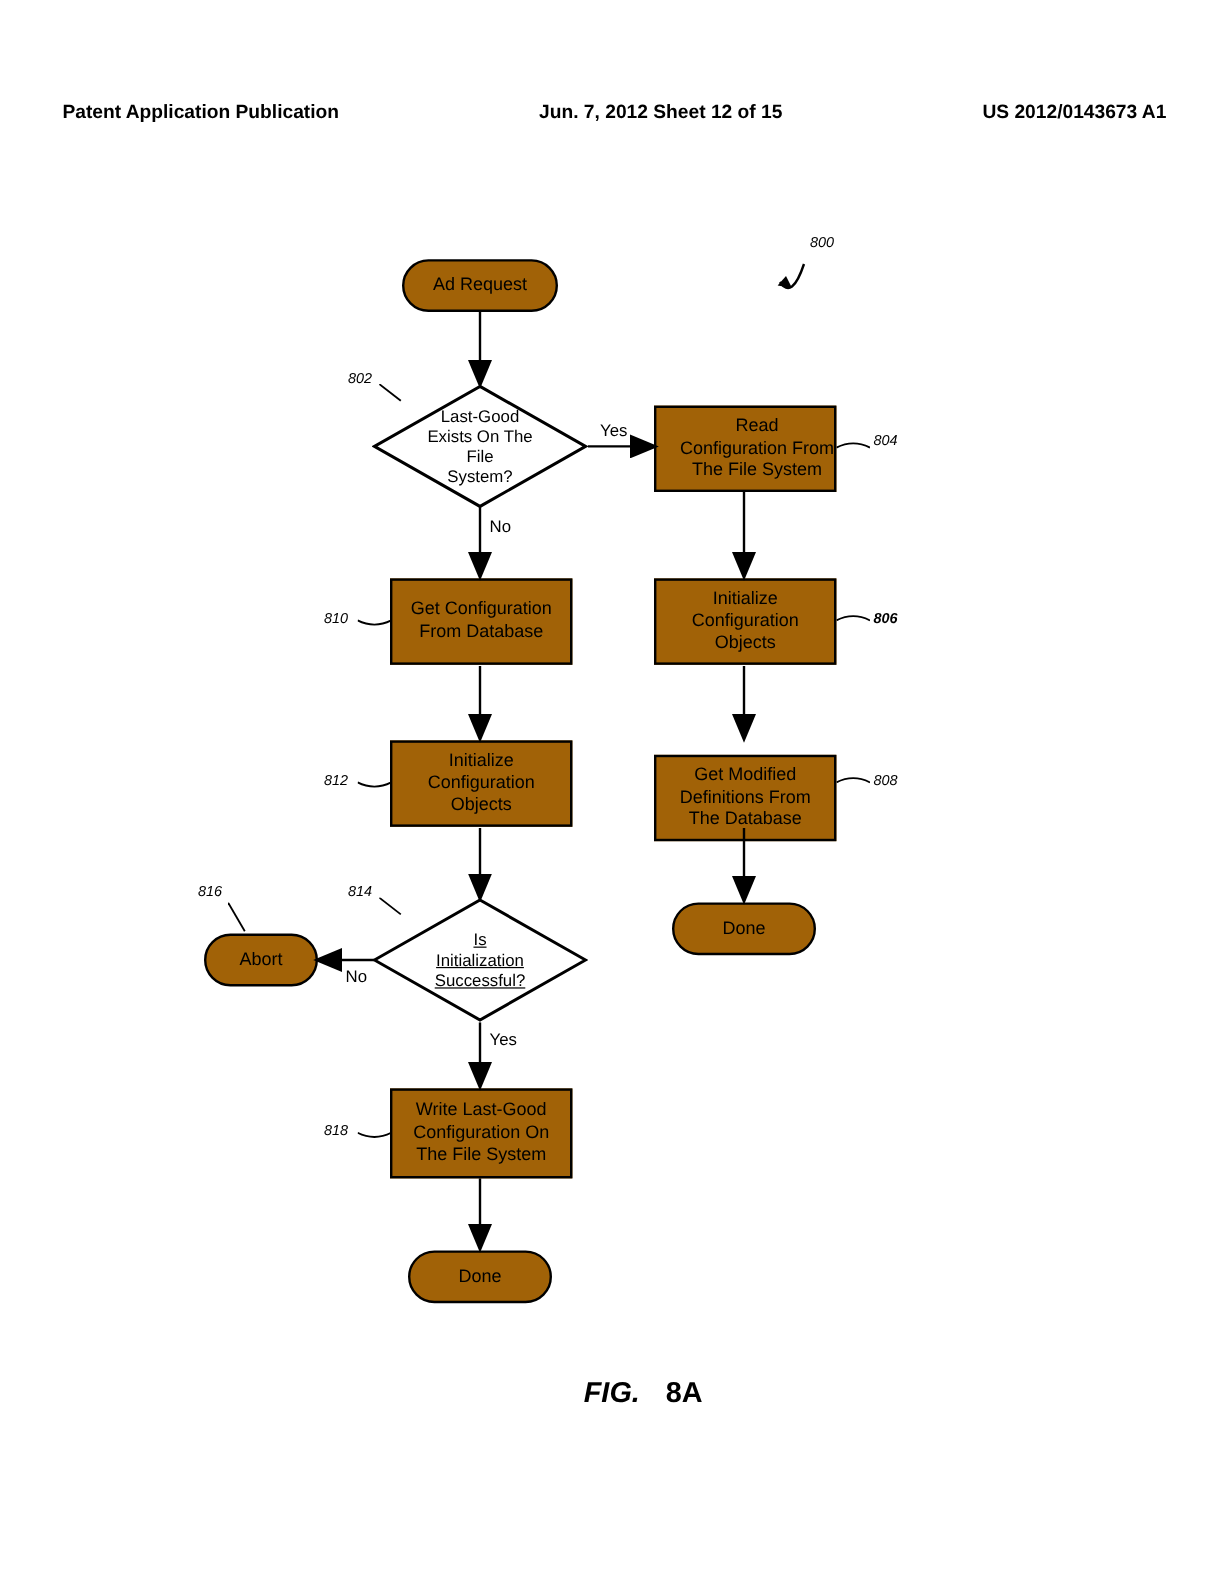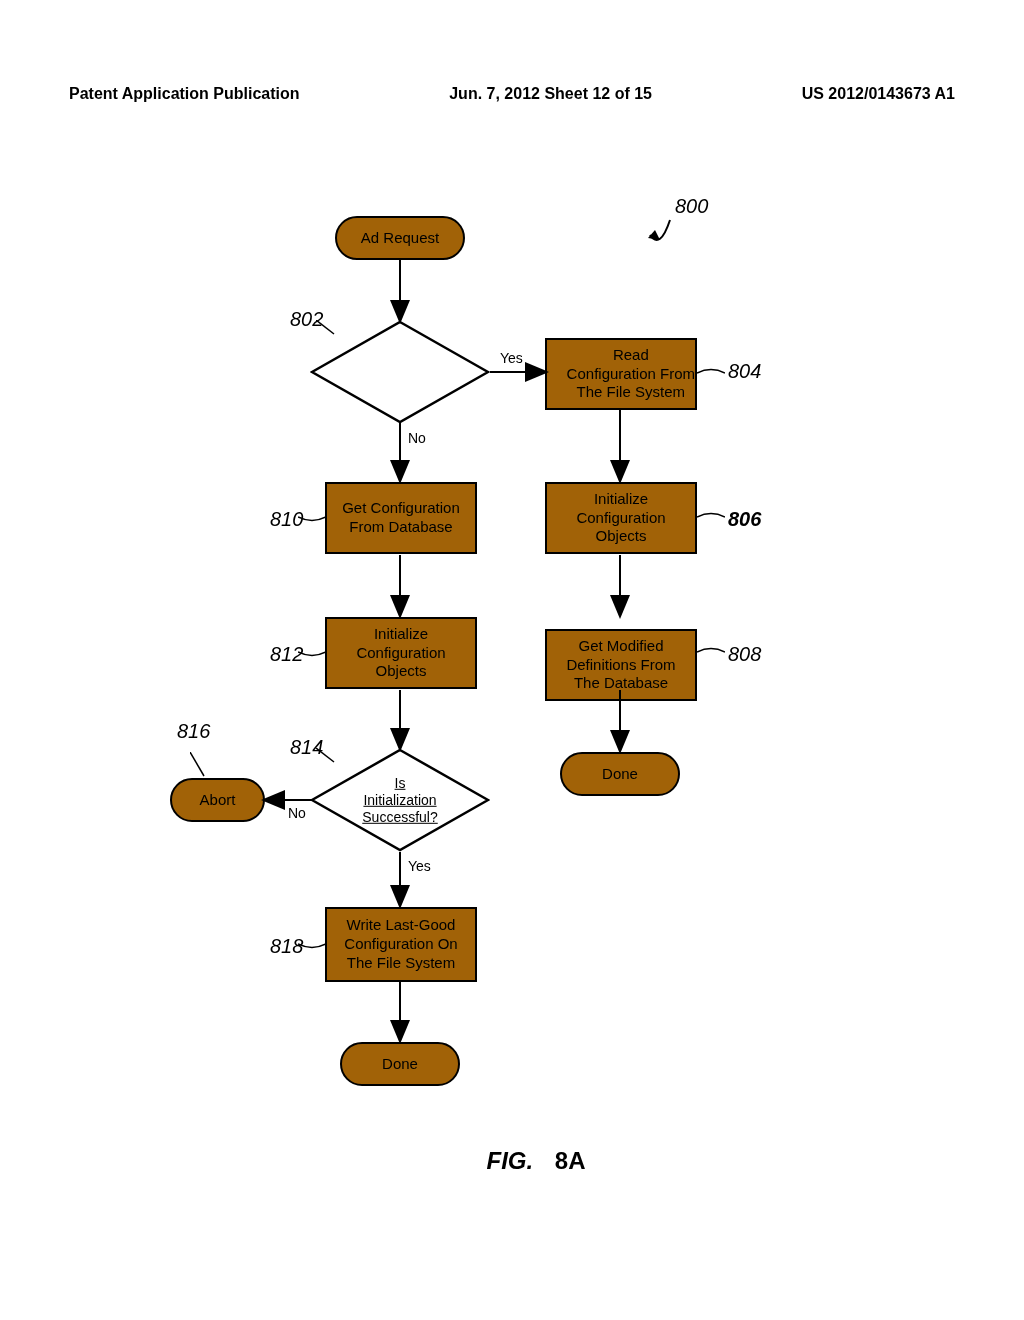--- a/index.html
+++ b/index.html
@@ -10,21 +10,21 @@
       font-family: Arial, Helvetica, sans-serif;
       position: relative;
     }
     .header {
       position: absolute;
       top: 85px;
       left: 0;
       right: 0;
       display: flex;
       justify-content: space-between;
-      padding: 0 69px;
+      padding: 0 52px;
       font-size: 16px;
       font-weight: bold;
     }
     .diagram {
       position: absolute;
       top: 200px;
       left: 170px;
       width: 700px;
       height: 1000px;
     }
@@ -60,21 +60,21 @@
       left: 50%;
       transform: translate(-50%, -50%);
       text-align: center;
       font-size: 14px;
       line-height: 1.2;
       z-index: 2;
     }
     .ref-label {
       position: absolute;
       font-style: italic;
-      font-size: 20px;
+      font-size: 12px;
     }
     .edge-label {
       position: absolute;
       font-size: 14px;
     }
     .fig-title {
       position: absolute;
       bottom: 145px;
       left: 0;
       right: 0;
@@ -149,20 +149,23 @@
   <div class="node terminal" style="left:165px; top:16px; width:130px;">
     <span>Ad Request</span>
   </div>
 
   <span class="ref-label" style="left:505px; top:-5px;">800</span>
 
   <div class="decision-container" style="left:140px; top:120px; width:180px; height:104px;">
     <svg class="decision-svg" width="180" height="104">
       <polygon points="90,2 178,52 90,102 2,52" fill="white" stroke="black" stroke-width="2.5"></polygon>
     </svg>
+    <div class="decision-text" style="white-space:pre-line;">Last-Good
+Exists On The File
+System?</div>
   </div>
   <span class="ref-label" style="left:120px; top:108px;">802</span>
   <svg class="callout" style="left:146px; top:120px;" width="20" height="16">
       <line x1="0" y1="0" x2="18" y2="14" stroke="black" stroke-width="1.5"></line>
     </svg>
 
   <span class="edge-label" style="left:330px; top:150px;">Yes</span>
   <span class="edge-label" style="left:238px; top:230px;">No</span>
 
   <div class="node process" style="left:375px; top:138px; width:152px; height:72px; white-space:pre-line;justify-content:flex-end;">
@@ -230,21 +233,21 @@
   <svg class="callout" style="left:146px; top:548px;" width="20" height="16">
       <line x1="0" y1="0" x2="18" y2="14" stroke="black" stroke-width="1.5"></line>
     </svg>
 
   <span class="edge-label" style="left:118px; top:605px;">No</span>
   <span class="edge-label" style="left:238px; top:658px;">Yes</span>
 
   <div class="node terminal" style="left:0px; top:578px; width:95px;">
     <span>Abort</span>
   </div>
-  <span class="ref-label" style="left:-5px; top:520px;margin-left:12px;">816</span>
+  <span class="ref-label" style="left:-5px; top:536px;">816</span>
   <svg class="callout" style="left:20px; top:552px;" width="20" height="26">
       <line x1="0" y1="0" x2="14" y2="24" stroke="black" stroke-width="1.5"></line>
     </svg>
 
   <div class="node process" style="left:155px; top:707px; width:152px; height:75px; white-space:pre-line;">
     <span>Write Last-Good
 Configuration On
 The File System</span>
   </div>
   <span class="ref-label" style="left:100px; top:735px;">818</span>

